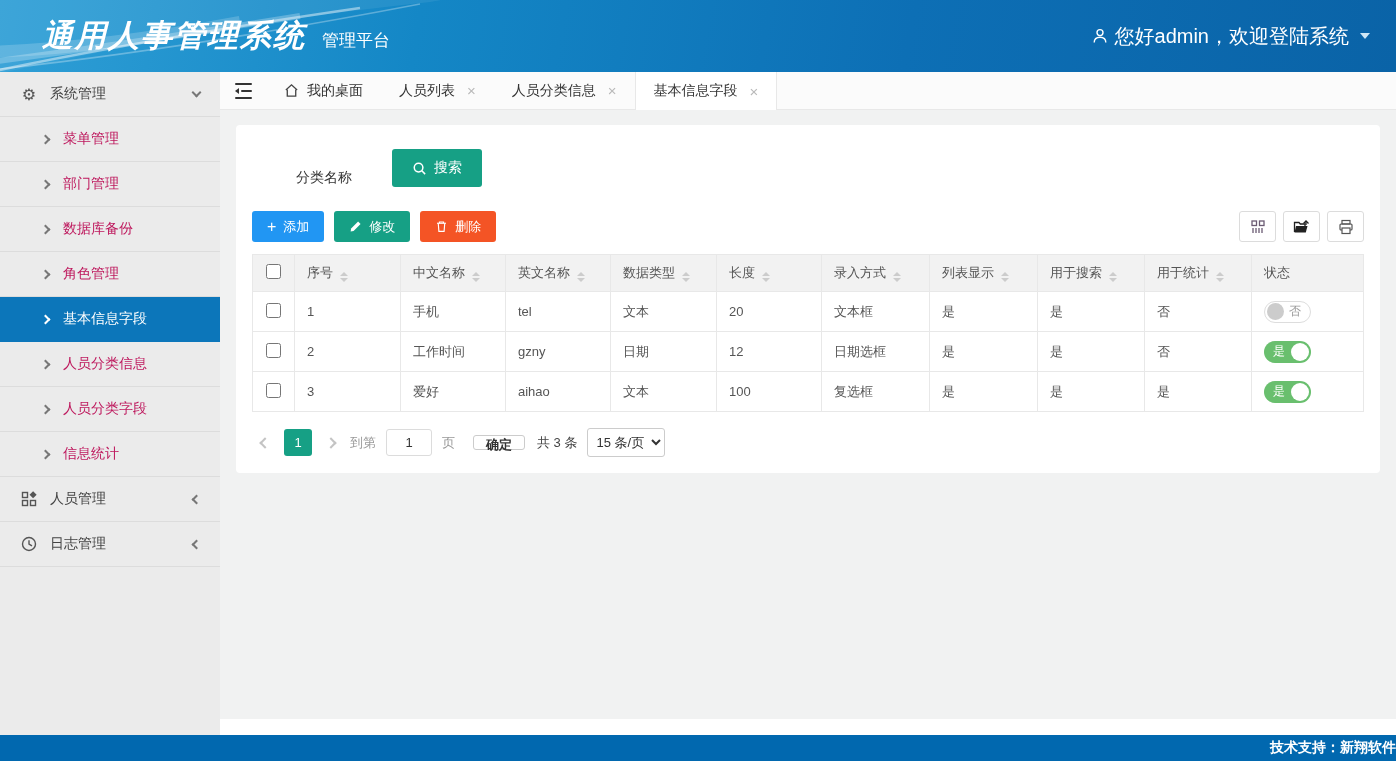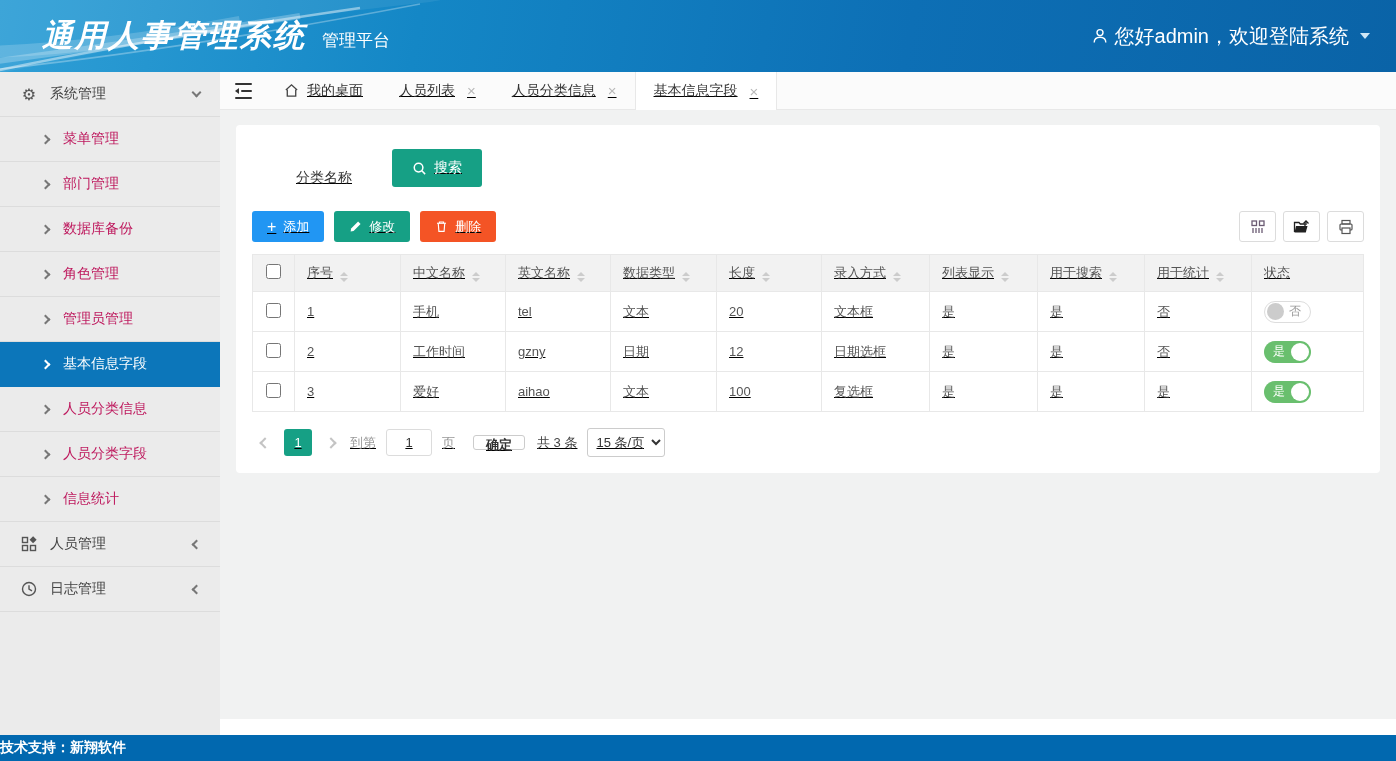--- a/index.html
+++ b/index.html
@@ -35,21 +35,21 @@
   .side-item.active .chev { border-color:#fff; }
 
   .chev { width:7px; height:7px; border-right:2px solid #777; border-bottom:2px solid #777;
     display:inline-block; }
   .chev-right { transform:rotate(-45deg); }
   .chev-down  { transform:rotate(45deg); margin-top:-3px; }
   .chev-left  { transform:rotate(135deg); }
 
   
   .main { position:absolute; top:72px; left:220px; right:0; bottom:26px;
-    display:flex; flex-direction:column; background:#0c4a6e;text-decoration:underline; }
+    display:flex; flex-direction:column; background:#0c4a6e; }
   .tabbar { height:38px; background:#fbfbfb; border-bottom:1px solid #e8e8e8;
     display:flex; align-items:stretch; flex:none; }
   .fold-btn { width:46px; display:flex; align-items:center; justify-content:center;
     cursor:pointer; }
   .fold-icon { display:flex; flex-direction:column; gap:3px; }
   .fold-icon .bar { height:2px; background:#333; width:17px; border-radius:1px; }
   .fold-icon .mid { display:flex; align-items:center; gap:2px; }
   .fold-icon .tri { width:0; height:0; border-top:3px solid transparent;
     border-bottom:3px solid transparent; border-right:4px solid #333; }
   .fold-icon .mid .bar { width:11px; }
@@ -133,21 +133,21 @@
   .pg-confirm { height:15px; padding:0 12px; border:1px solid #ccc; background:#fff;
     border-radius:3px; font-size:13px; font-weight:bold; color:#333; margin:0 12px;
     cursor:pointer; font-family:"Liberation Sans","DejaVu Sans",sans-serif; }
   .pg-total { color:#444; margin-right:10px; }
   .pg-size { height:29px; border:1px solid #ccc; border-radius:3px; background:#fff;
     font-size:13px; color:#333; padding:0 4px; outline:none;
     font-family:"Liberation Sans","DejaVu Sans",sans-serif; }
 
   
   .footer { position:absolute; left:0; bottom:0; width:100%; height:26px;
-    background:#0168af; display:flex; align-items:center; justify-content:flex-start;
+    background:#0168af; display:flex; align-items:center; justify-content:flex-end;
     color:#fff; font-size:14px; font-weight:bold; }
 </style>
 </head>
 <body>
 
 <div class="app">
 
   <div class="header">
     <svg class="swoosh" width="520" height="72" viewBox="0 0 520 72">
       <path d="M-10,75 C90,55 210,25 430,2 L470,-5 L-10,-5 Z" fill="rgba(255,255,255,0.07)"></path>
@@ -186,24 +186,20 @@
       <i class="chev chev-right"></i>
       <span>部门管理</span>
     </div>
     <div class="side-item">
       <i class="chev chev-right"></i>
       <span>数据库备份</span>
     </div>
     <div class="side-item">
       <i class="chev chev-right"></i>
       <span>角色管理</span>
-    </div>
-    <div class="side-item">
-      <i class="chev chev-right"></i>
-      <span>管理员管理</span>
     </div>
     <div class="side-item active">
       <i class="chev chev-right"></i>
       <span>基本信息字段</span>
     </div>
     <div class="side-item">
       <i class="chev chev-right"></i>
       <span>人员分类信息</span>
     </div>
     <div class="side-item">

